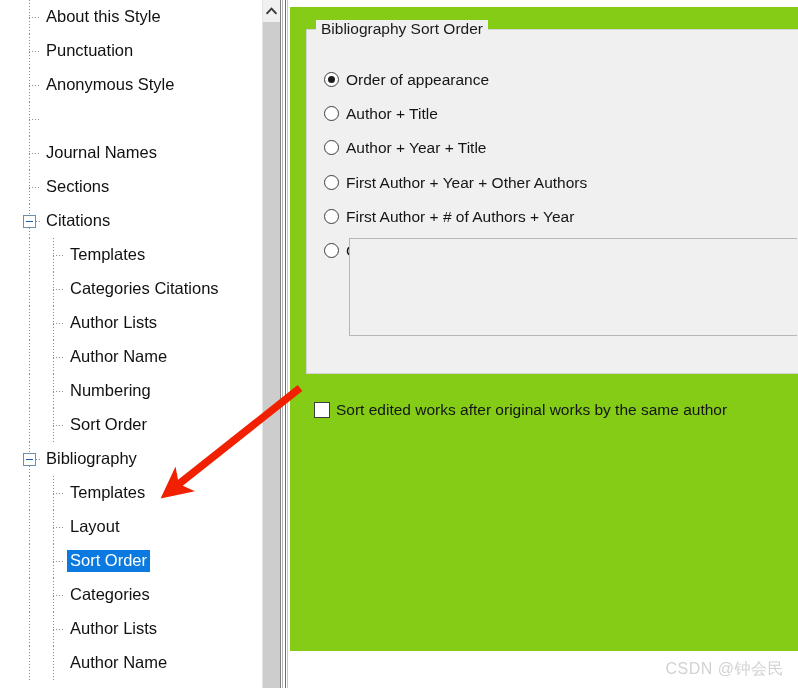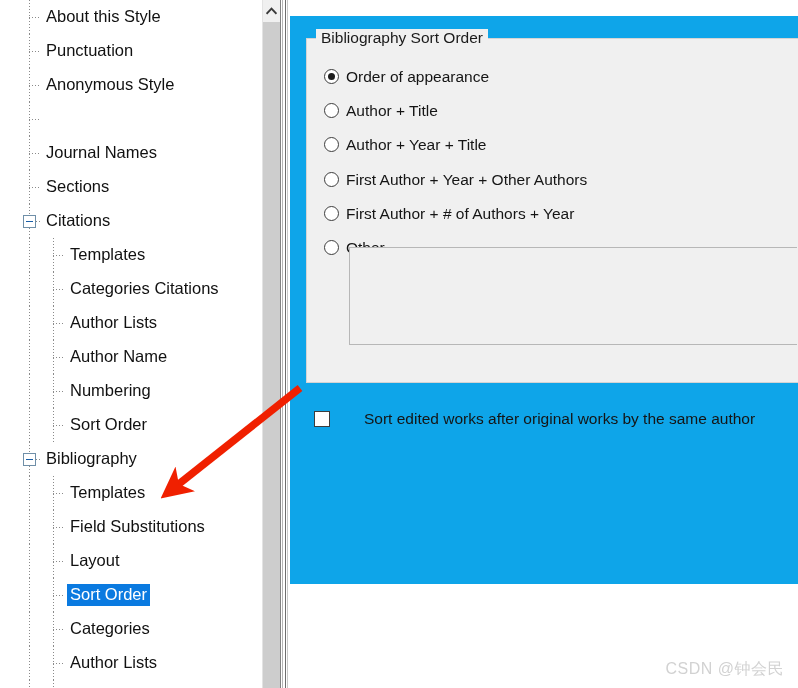--- a/index.html
+++ b/index.html
@@ -131,23 +131,23 @@
     width: 1px;
   }
   #pane-divider .e1 { left: 0px;  background: #828282; }
   #pane-divider .e2 { left: 2px;  background: #b5b5b5; }
   #pane-divider .e3 { left: 5px;  background: #6e6e6e; }
   #pane-divider .e4 { left: 7px;  background: #c9c9c9; }
 
   
   #settings-pane {
     position: absolute;
-    left: 290px; top: 16px;
-    width: 508px; height: 568px;
-    background: #0ea5e9;
+    left: 290px; top: 7px;
+    width: 508px; height: 644px;
+    background: #84cc16;
   }
 
   #groupbox {
     position: absolute;
     left: 16px; top: 22px;
     width: 504px; height: 345px;
     border: 1px solid #d4d4d4;
     border-right: none;
     background: #f0f0f0;
   }
@@ -162,20 +162,21 @@
     white-space: nowrap;
   }
 
   .radio-row {
     position: absolute;
     left: 34px;
     display: flex;
     align-items: center;
     cursor: pointer;
     white-space: nowrap;
+    margin-top: 12px;
   }
   .radio-mark {
     width: 15px; height: 15px;
     border-radius: 50%;
     border: 1.6px solid #3d3d3d;
     background: #ffffff;
     position: relative;
     flex: 0 0 auto;
   }
   .radio-row.checked .radio-mark::after {
@@ -204,21 +205,20 @@
     cursor: text;
   }
 
   #sort-edited-row {
     position: absolute;
     left: 24px; top: 395px;
     display: flex;
     align-items: center;
     cursor: pointer;
     white-space: nowrap;
-    gap: 28px;
   }
   .check-mark {
     width: 16px; height: 16px;
     border: 1.6px solid #3d3d3d;
     background: #ffffff;
     flex: 0 0 auto;
   }
   #sort-edited-label {
     font-size: 15.5px;
     color: #151515;
@@ -325,26 +325,20 @@
         <div class="vline root"></div>
         <span class="expander"></span>
         <div class="tick" style="left: 20px; width: 6px;"></div>
         <span class="tree-label">Bibliography</span>
       </div>
       <div class="tree-row lvl2">
         <div class="vline root"></div>
         <div class="vline child"></div>
         <div class="tick"></div>
         <span class="tree-label">Templates</span>
-      </div>
-      <div class="tree-row lvl2">
-        <div class="vline root"></div>
-        <div class="vline child"></div>
-        <div class="tick"></div>
-        <span class="tree-label">Field Substitutions</span>
       </div>
       <div class="tree-row lvl2">
         <div class="vline root"></div>
         <div class="vline child"></div>
         <div class="tick"></div>
         <span class="tree-label">Layout</span>
       </div>
       <div class="tree-row lvl2 selected">
         <div class="vline root"></div>
         <div class="vline child"></div>

